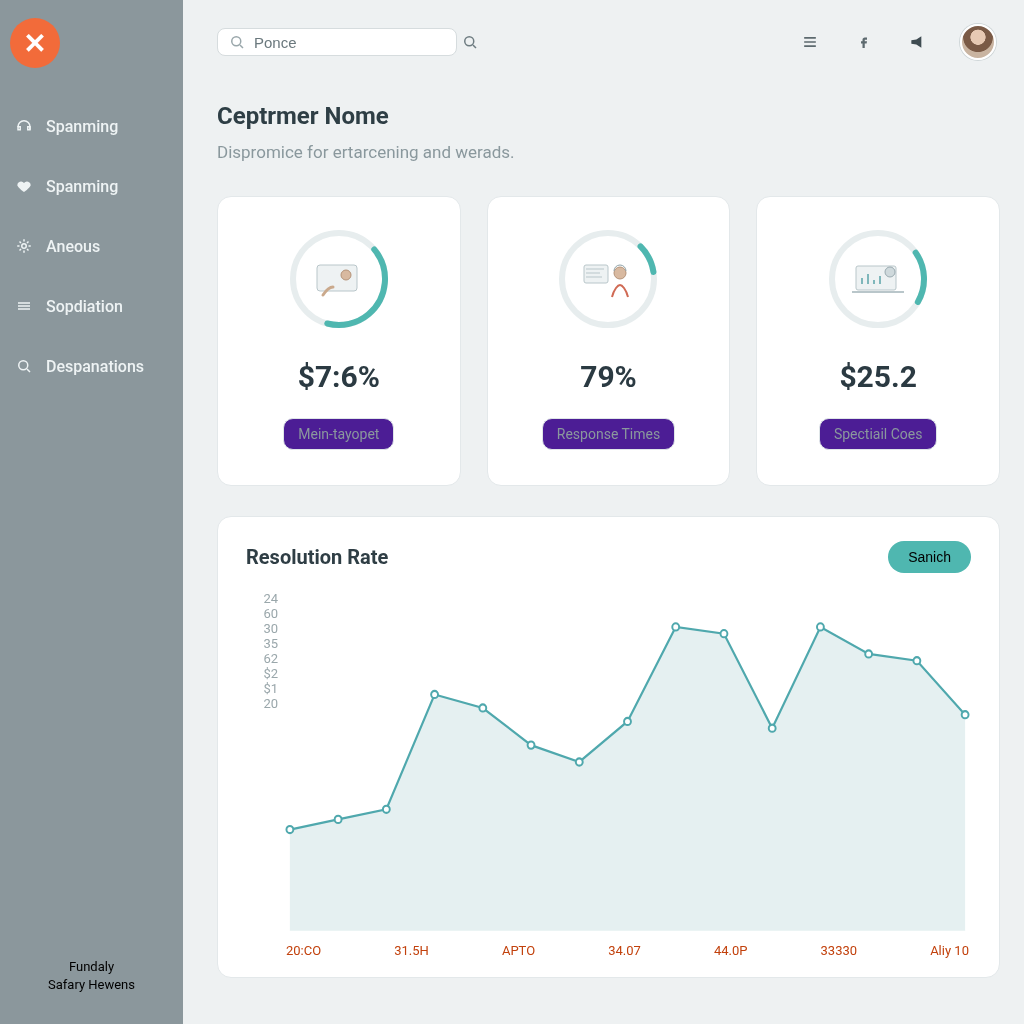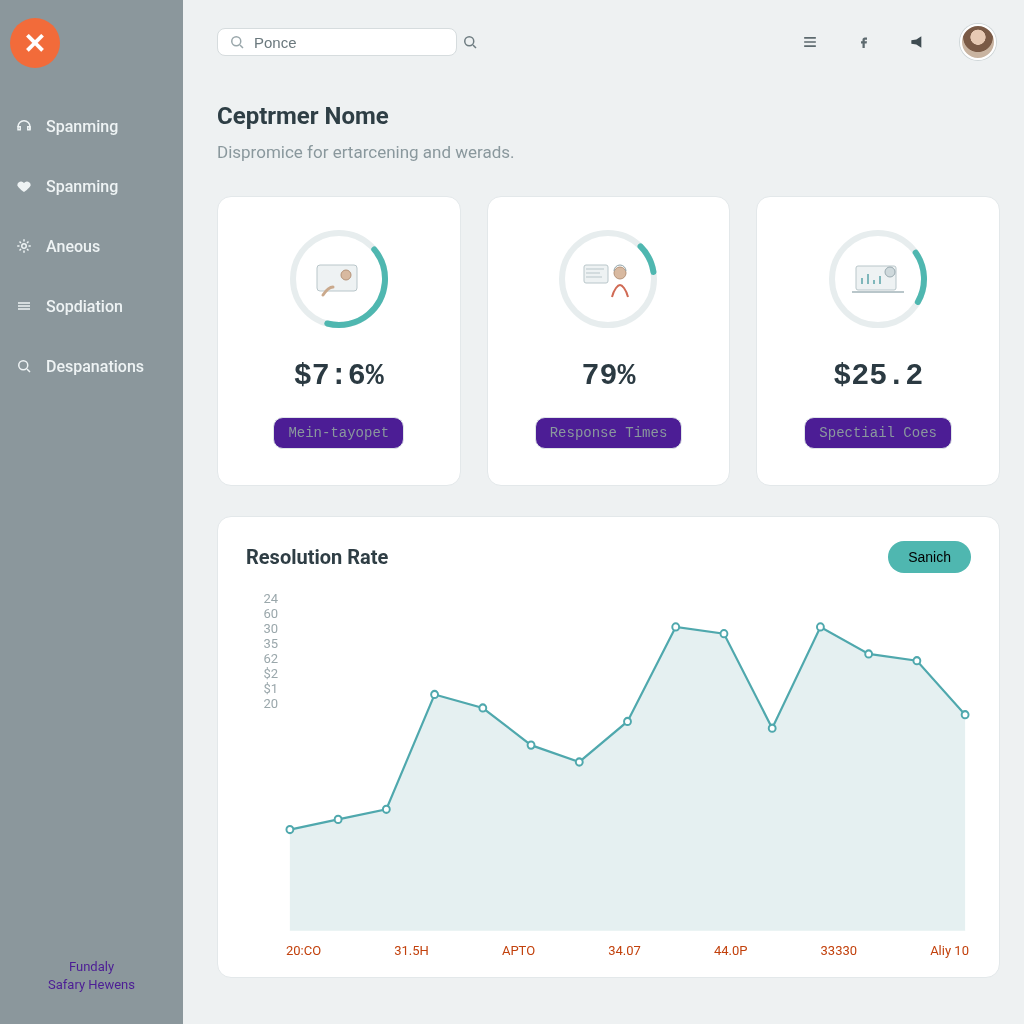--- a/index.html
+++ b/index.html
@@ -40,21 +40,21 @@
     cursor: pointer;
     color: #eef3f4;
   }
   .nav-icon { width: 20px; height: 20px; display: inline-flex; align-items: center; justify-content: center; }
   .nav-icon svg { width: 18px; height: 18px; stroke: #eef3f4; fill: none; stroke-width: 2; }
   .sidebar-footer {
     margin-top: auto;
     padding: 20px 0 30px;
     text-align: center;
     font-size: 13px;
-    color: #4c1d95;
+    color: #000000;
     line-height: 1.4;
   }
   
   .main {
     flex: 1;
     display: flex;
     flex-direction: column;
     overflow: hidden;
   }
   .topbar {
@@ -109,21 +109,20 @@
   
   .content { padding: 18px 12px 0 34px; }
   .page-title { font-size: 24px; font-weight: 700; color: #2e3e45; }
   .page-sub { margin-top: 12px; font-size: 17px; color: #8a989d; }
   .cards {
     margin-top: 34px;
     display: grid;
     grid-template-columns: repeat(3, 1fr);
     gap: 26px;
     padding-right: 12px;
-    font-family: Liberation Mono, monospace;
   }
   .card {
     background: #fff;
     border: 1px solid #e3e8ea;
     border-radius: 14px;
     height: 290px;
     display: flex;
     flex-direction: column;
     align-items: center;
     padding: 28px 18px 22px;

